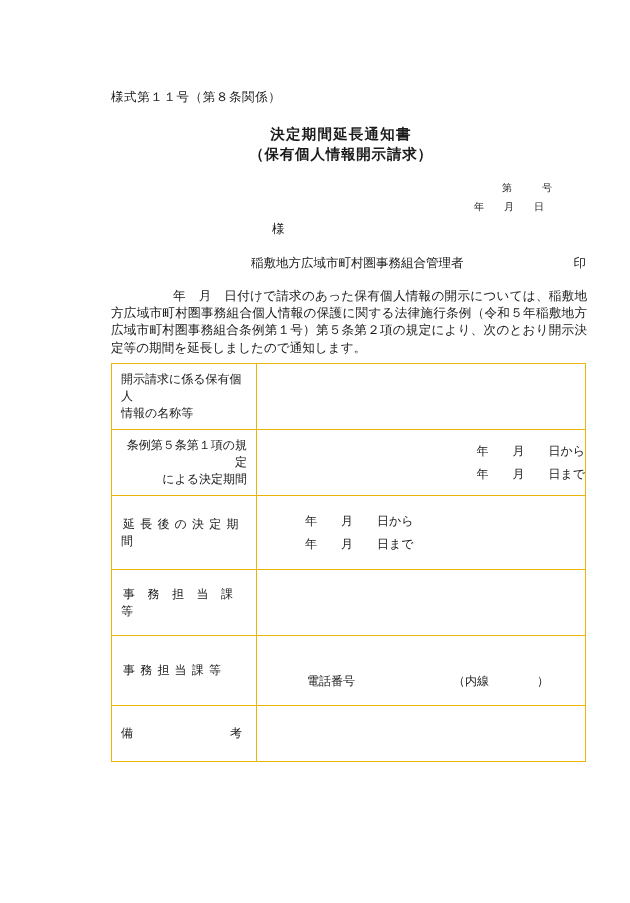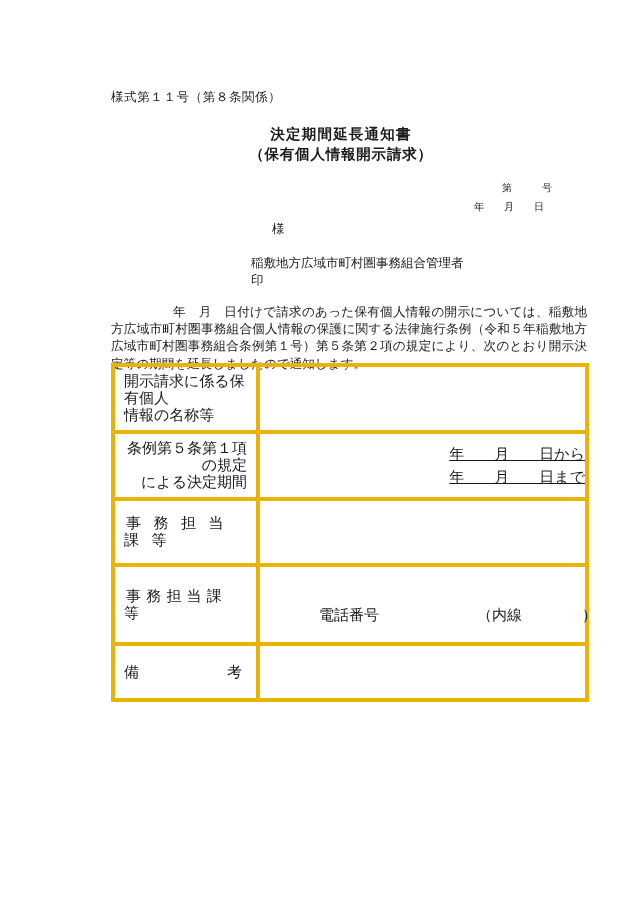--- a/index.html
+++ b/index.html
@@ -83,47 +83,46 @@
   
   .issuer {
     position: absolute;
     left: 215px;
     top: 255px;
     width: 335px;
     font-size: 12.5px;
     display: flex;
     justify-content: space-between;
     white-space: pre;
-    flex-direction: column;
   }
 
   
   .body-text {
     position: absolute;
     left: 75px;
-    top: 304px;
+    top: 288px;
     width: 476px;
     font-size: 12.6px;
     line-height: 17.2px;
     text-align: justify;
   }
   .body-text .indent { padding-left: 62px; }
 
   
   .form-table {
     position: absolute;
     left: 75px;
     top: 363px;
     width: 474px;
     border-collapse: collapse;
     table-layout: fixed;
   }
   .form-table td {
-    border: 4px solid #eab308;
-    font-size: 15px;
+    border: 1px solid #eab308;
+    font-size: 12px;
     vertical-align: middle;
     padding: 0;
   }
   .col-label { width: 145px; }
   .col-value { width: 329px; }
 
   .cell-label {
     padding: 6px 9px;
     line-height: 17px;
   }
@@ -143,21 +142,20 @@
 
   .cell-value {
     padding: 8px 10px;
     line-height: 17px;
   }
 
   
   .date-range {
     padding-left: 48px;
     line-height: 23px;
-    text-decoration: underline;
   }
   .date-range .dline { white-space: pre; display: block; }
 
   
   .phone-line {
     display: block;
     white-space: pre;
     padding-left: 14px;
     margin-top: 22px;
   }
@@ -225,20 +223,31 @@
           </div>
         </td>
         <td>
           <div class="date-range">
             <span class="dline">年　　月　　日から</span>
             <span class="dline">年　　月　　日まで</span>
           </div>
         </td>
       </tr>
 
+      <tr class="r3">
+        <td>
+          <div class="cell-label spaced">延長後の決定期間</div>
+        </td>
+        <td>
+          <div class="date-range">
+            <span class="dline">年　　月　　日から</span>
+            <span class="dline">年　　月　　日まで</span>
+          </div>
+        </td>
+      </tr>
 
       <tr class="r4">
         <td>
           <div class="cell-label spaced-wide">事務担当課等</div>
         </td>
         <td>
           <div class="cell-value"></div>
         </td>
       </tr>
 

